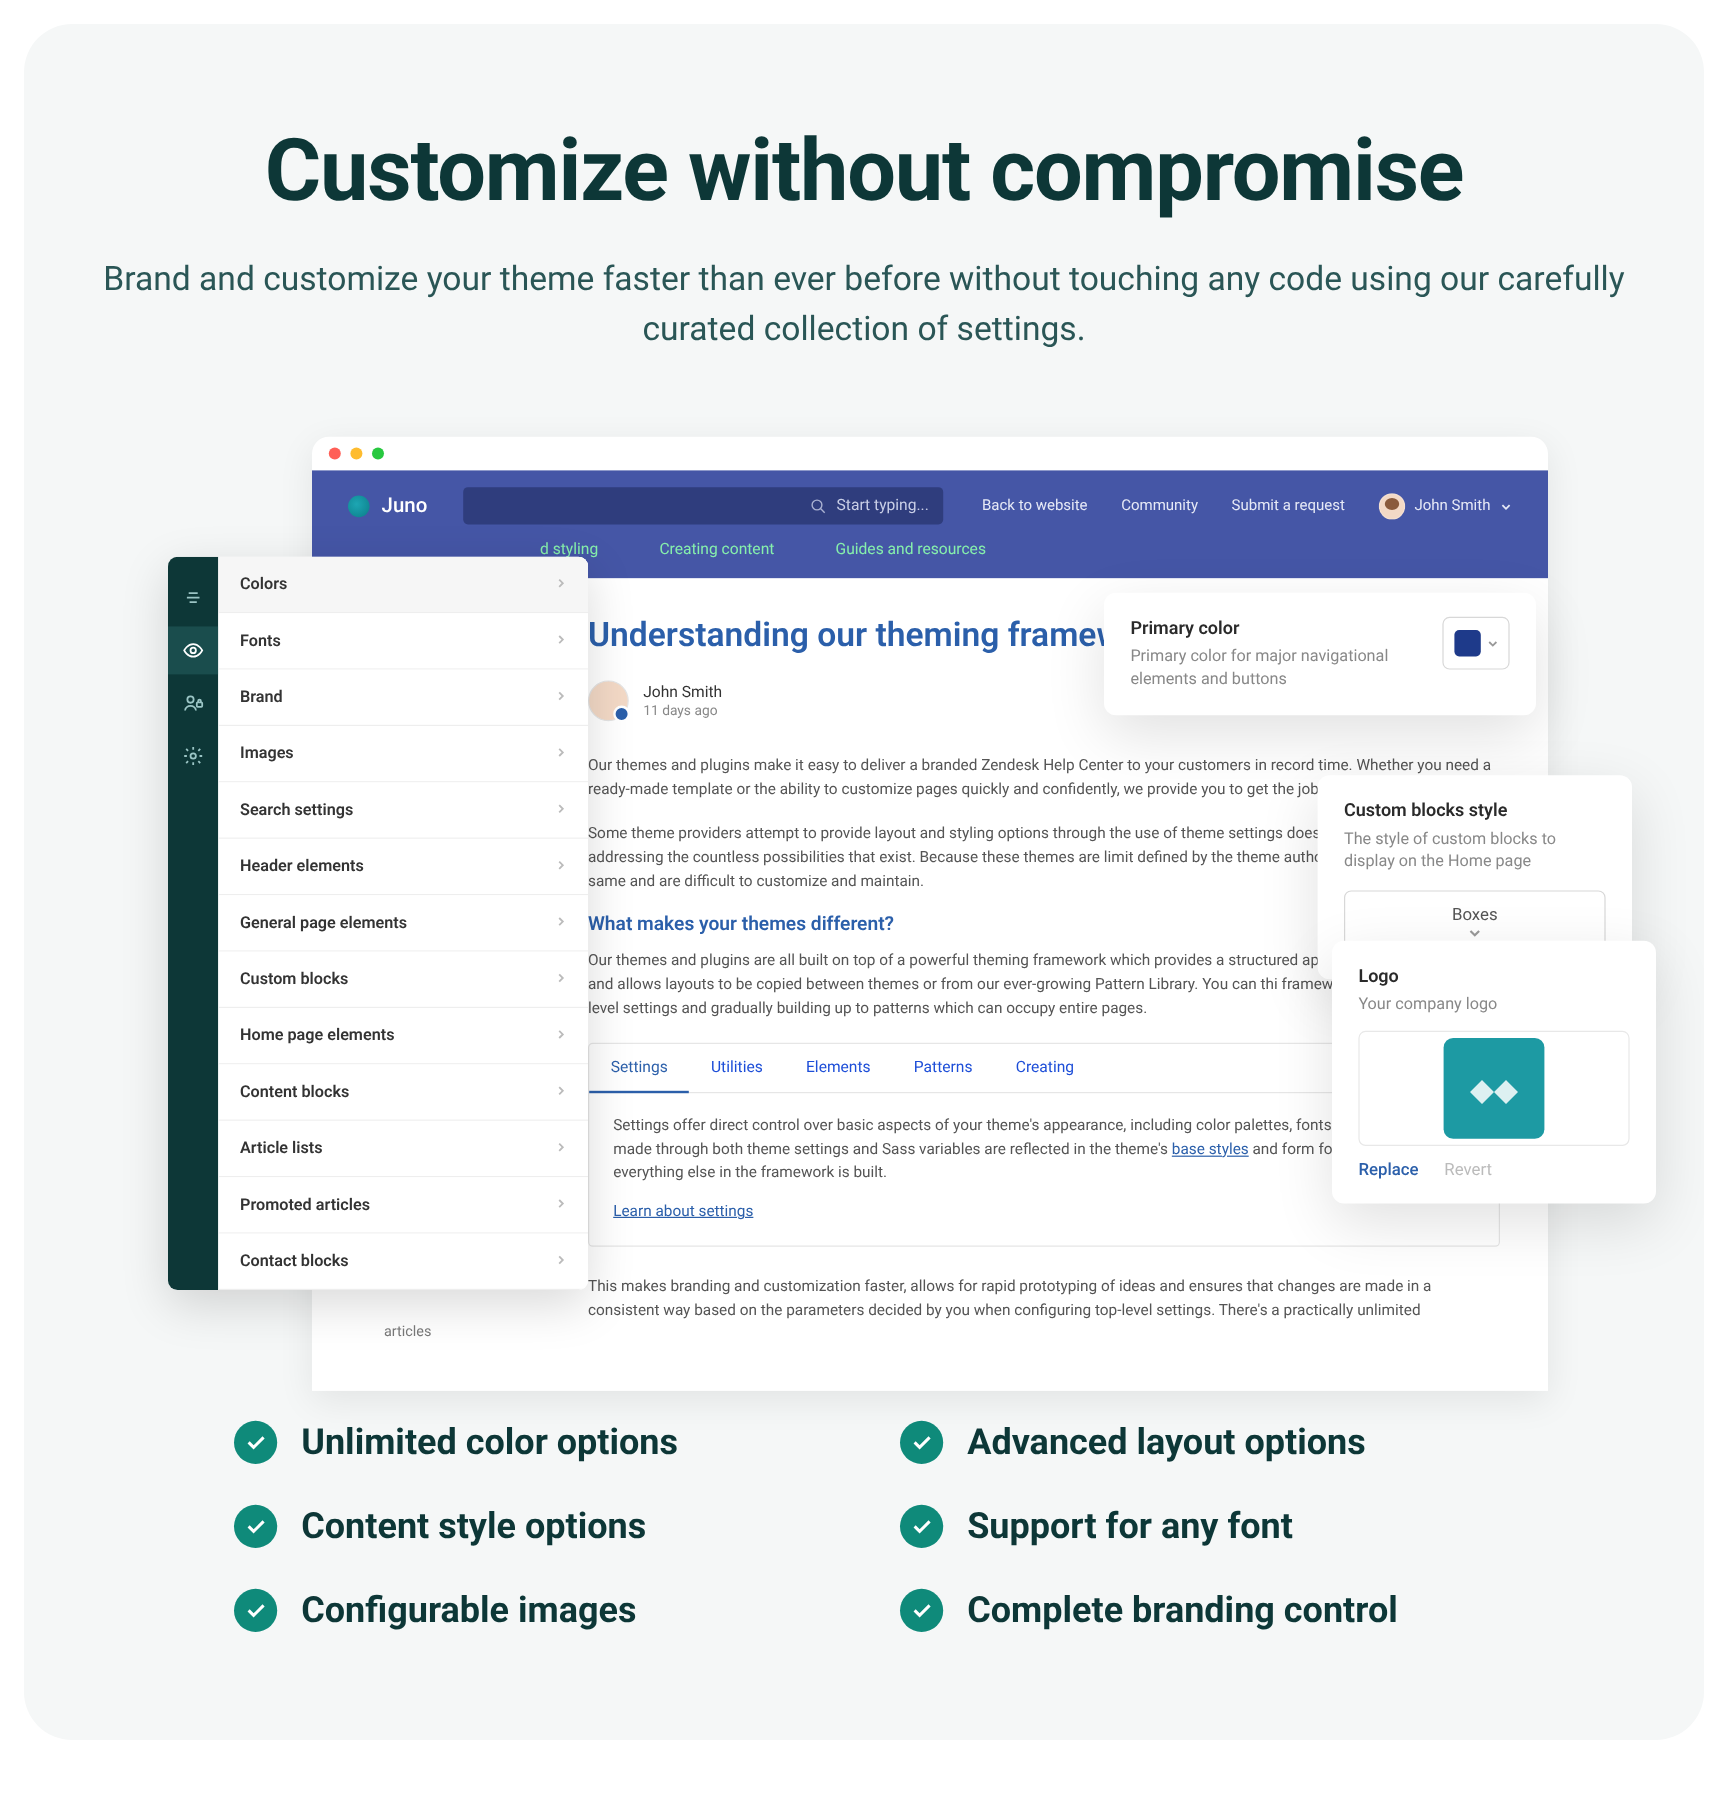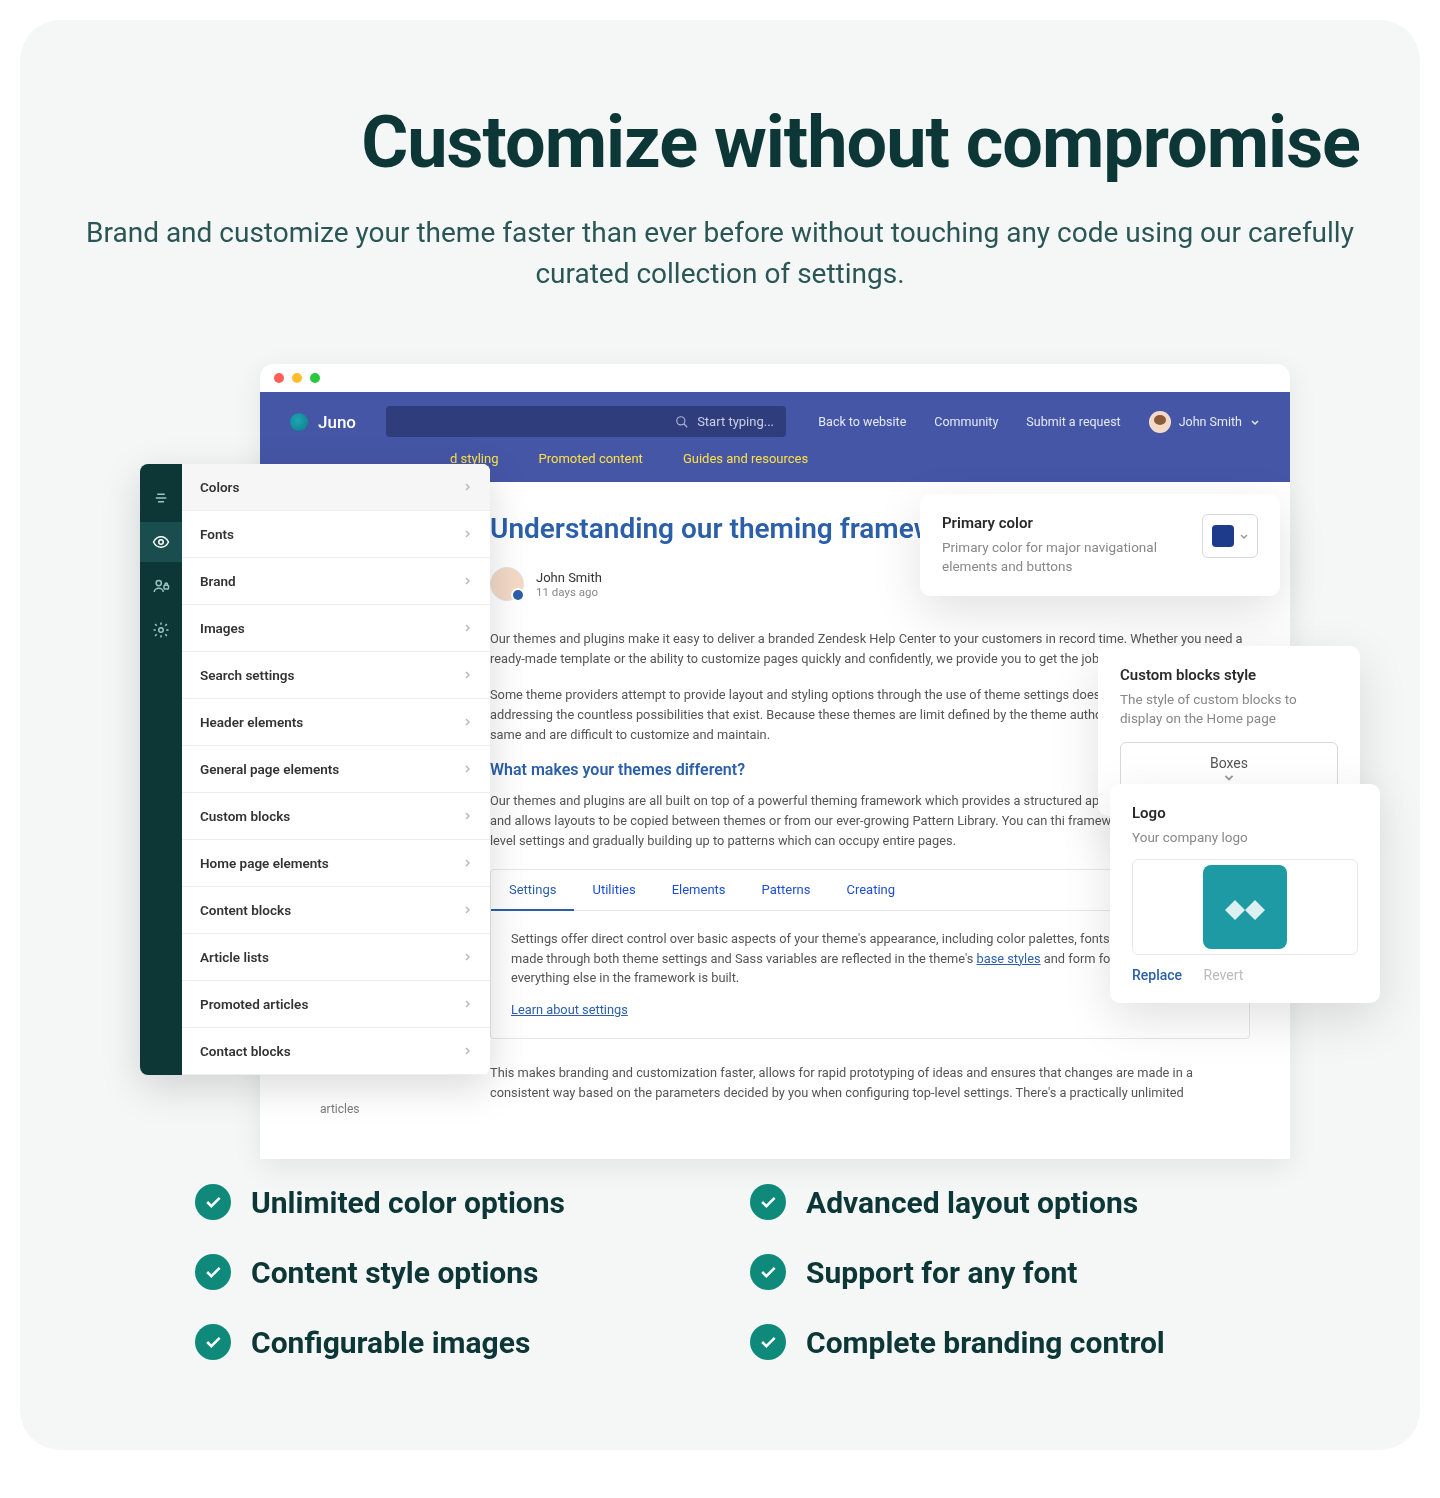--- a/index.html
+++ b/index.html
@@ -1,36 +1,36 @@
 <!DOCTYPE html>
 <html><head>
 <meta charset="utf-8">
 <style>
   * { box-sizing: border-box; margin: 0; padding: 0; }
   body { font-family: -apple-system, BlinkMacSystemFont, "Segoe UI", Roboto, Helvetica, Arial, sans-serif; background: #fff; }
   .page { width: 1440px; min-height: 1498px; padding: 20px; }
   .card { background: #f5f7f7; border-radius: 40px; padding: 80px 60px 90px; position: relative; overflow: hidden; }
-  .hero-title { text-align: right; font-size: 72px; font-weight: 700; color: #0d3737; letter-spacing: -1px; }
+  .hero-title { text-align: center; font-size: 72px; font-weight: 700; color: #0d3737; letter-spacing: -1px; }
   .hero-sub { text-align: center; font-size: 28px; color: #2a5656; margin-top: 28px; line-height: 1.45; }
   .stage { position: relative; height: 750px; margin-top: 70px; }
   .browser { position: absolute; left: 180px; top: 0; width: 1030px; border-radius: 14px 14px 0 0; background: #fff; box-shadow: 0 8px 30px rgba(0,0,0,.08); overflow: hidden; }
   .title-bar { height: 28px; display: flex; align-items: center; padding: 0 14px; gap: 8px; }
   .dot { width: 10px; height: 10px; border-radius: 50%; }
   .dot.r{background:#ff5f57}.dot.y{background:#febc2e}.dot.g{background:#28c840}
   .app-header { background: #4556a6; color: #fff; }
   .app-row1 { display: flex; align-items: center; padding: 14px 30px; gap: 30px; }
   .brand { display: flex; align-items: center; gap: 10px; font-size: 17px; font-weight: 500; color:#fff; }
   .brand .logo { width: 18px; height: 18px; border-radius: 50%; background: radial-gradient(circle at 40% 40%, #1da6b3, #0b7d88); }
   .search { flex: 0 0 400px; display:flex; align-items:center; background: #2f3d7d; border-radius: 4px; padding: 8px 12px; color: #c9cfe7; font-size: 13px; gap:8px;justify-content:flex-end;}
   .search svg{width:14px;height:14px;opacity:.8}
   .header-links { margin-left: auto; display: flex; gap: 28px; font-size: 12.5px; color: #e6e9f6; align-items:center;}
   .user-chip { display:flex; align-items:center; gap:8px; }
   .avatar-sm{ width:22px;height:22px;border-radius:50%;background:#f3d9c6;border:1px solid #fff3; position:relative; overflow:hidden;}
   .avatar-sm::after{content:"";position:absolute;inset:3px 4px auto 4px;height:10px;border-radius:50%;background:#8a5a3b;}
-  .app-row2 { display:flex; gap:40px; padding: 0 30px 16px 190px; font-size: 13px; color:#fde047; }
+  .app-row2 { display:flex; gap:51px; padding: 0 30px 16px 190px; font-size: 13px; color:#86efac; }
   .article { padding: 30px 40px 40px 230px; background:#fff; }
   .article h1 { font-size: 28px; font-weight: 600; color: #2b5faa; margin-bottom: 22px; }
   .author-row { display:flex; align-items:center; gap:12px; margin-bottom: 28px; }
   .avatar-md{ width:34px;height:34px;border-radius:50%;background:#f3d9c6;border:1px solid #e4e4e4; position:relative;}
   .avatar-md .badge{position:absolute;right:-2px;bottom:-2px;width:14px;height:14px;border-radius:50%;background:#2b5faa;border:2px solid #fff;}
   .author-meta .name{font-size:13px;color:#333}
   .author-meta .date{font-size:11.5px;color:#888}
   .article p { font-size: 12.8px; line-height: 1.55; color: #555; margin-bottom: 16px; }
   .article h2 { font-size: 16px; font-weight: 600; color: #2b5faa; margin: 14px 0 12px; }
   .tabset { border:1px solid #e6e6e6; border-radius:4px; margin: 18px 0 24px; }
@@ -109,21 +109,21 @@
               <span class="avatar-sm"></span>
               <span>John Smith</span>
               <svg width="10" height="10" viewBox="0 0 10 10" fill="none" stroke="currentColor" stroke-width="1.5">
                     <path d="M2 4l3 3 3-3"></path>
                   </svg>
             </span>
           </div>
         </div>
         <div class="app-row2">
           <span>d styling</span>
-          <span>Promoted content</span>
+          <span>Creating content</span>
           <span>Guides and resources</span>
         </div>
       </div>
 
       <div class="article">
         <h1>Understanding our theming framewor</h1>
         <div class="author-row">
           <div class="avatar-md">
                 <span class="badge"></span>
               </div>

